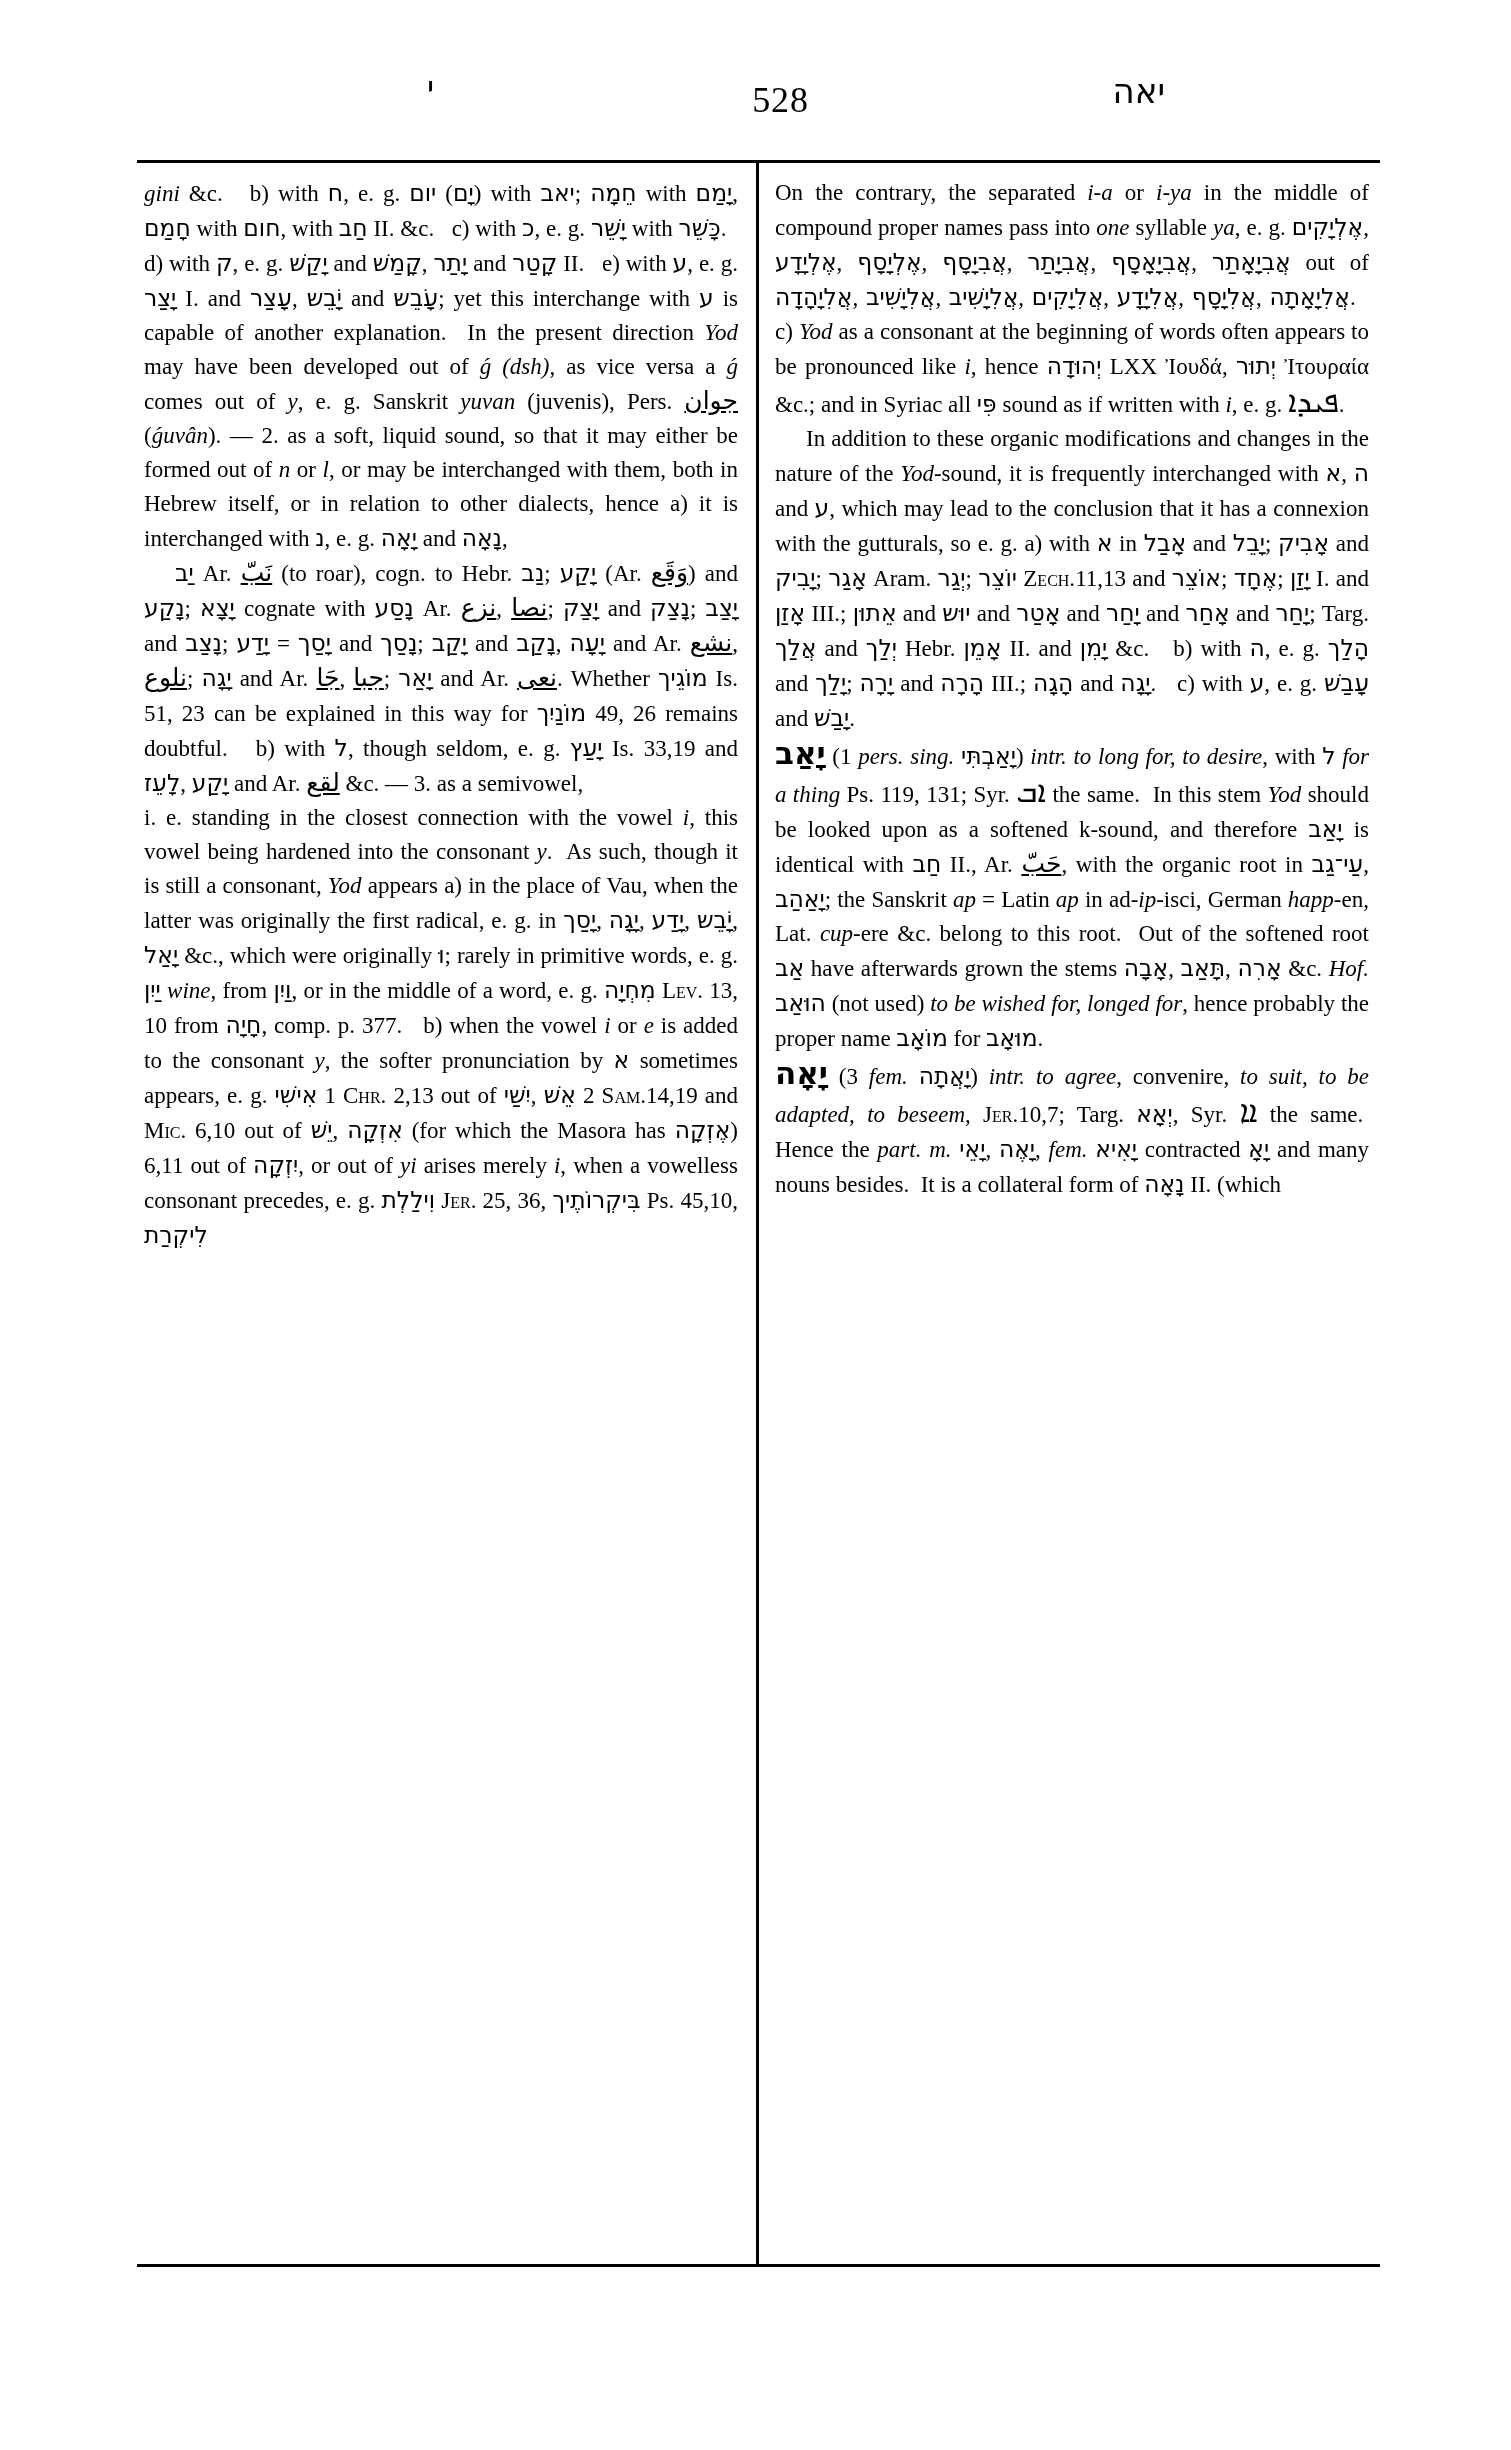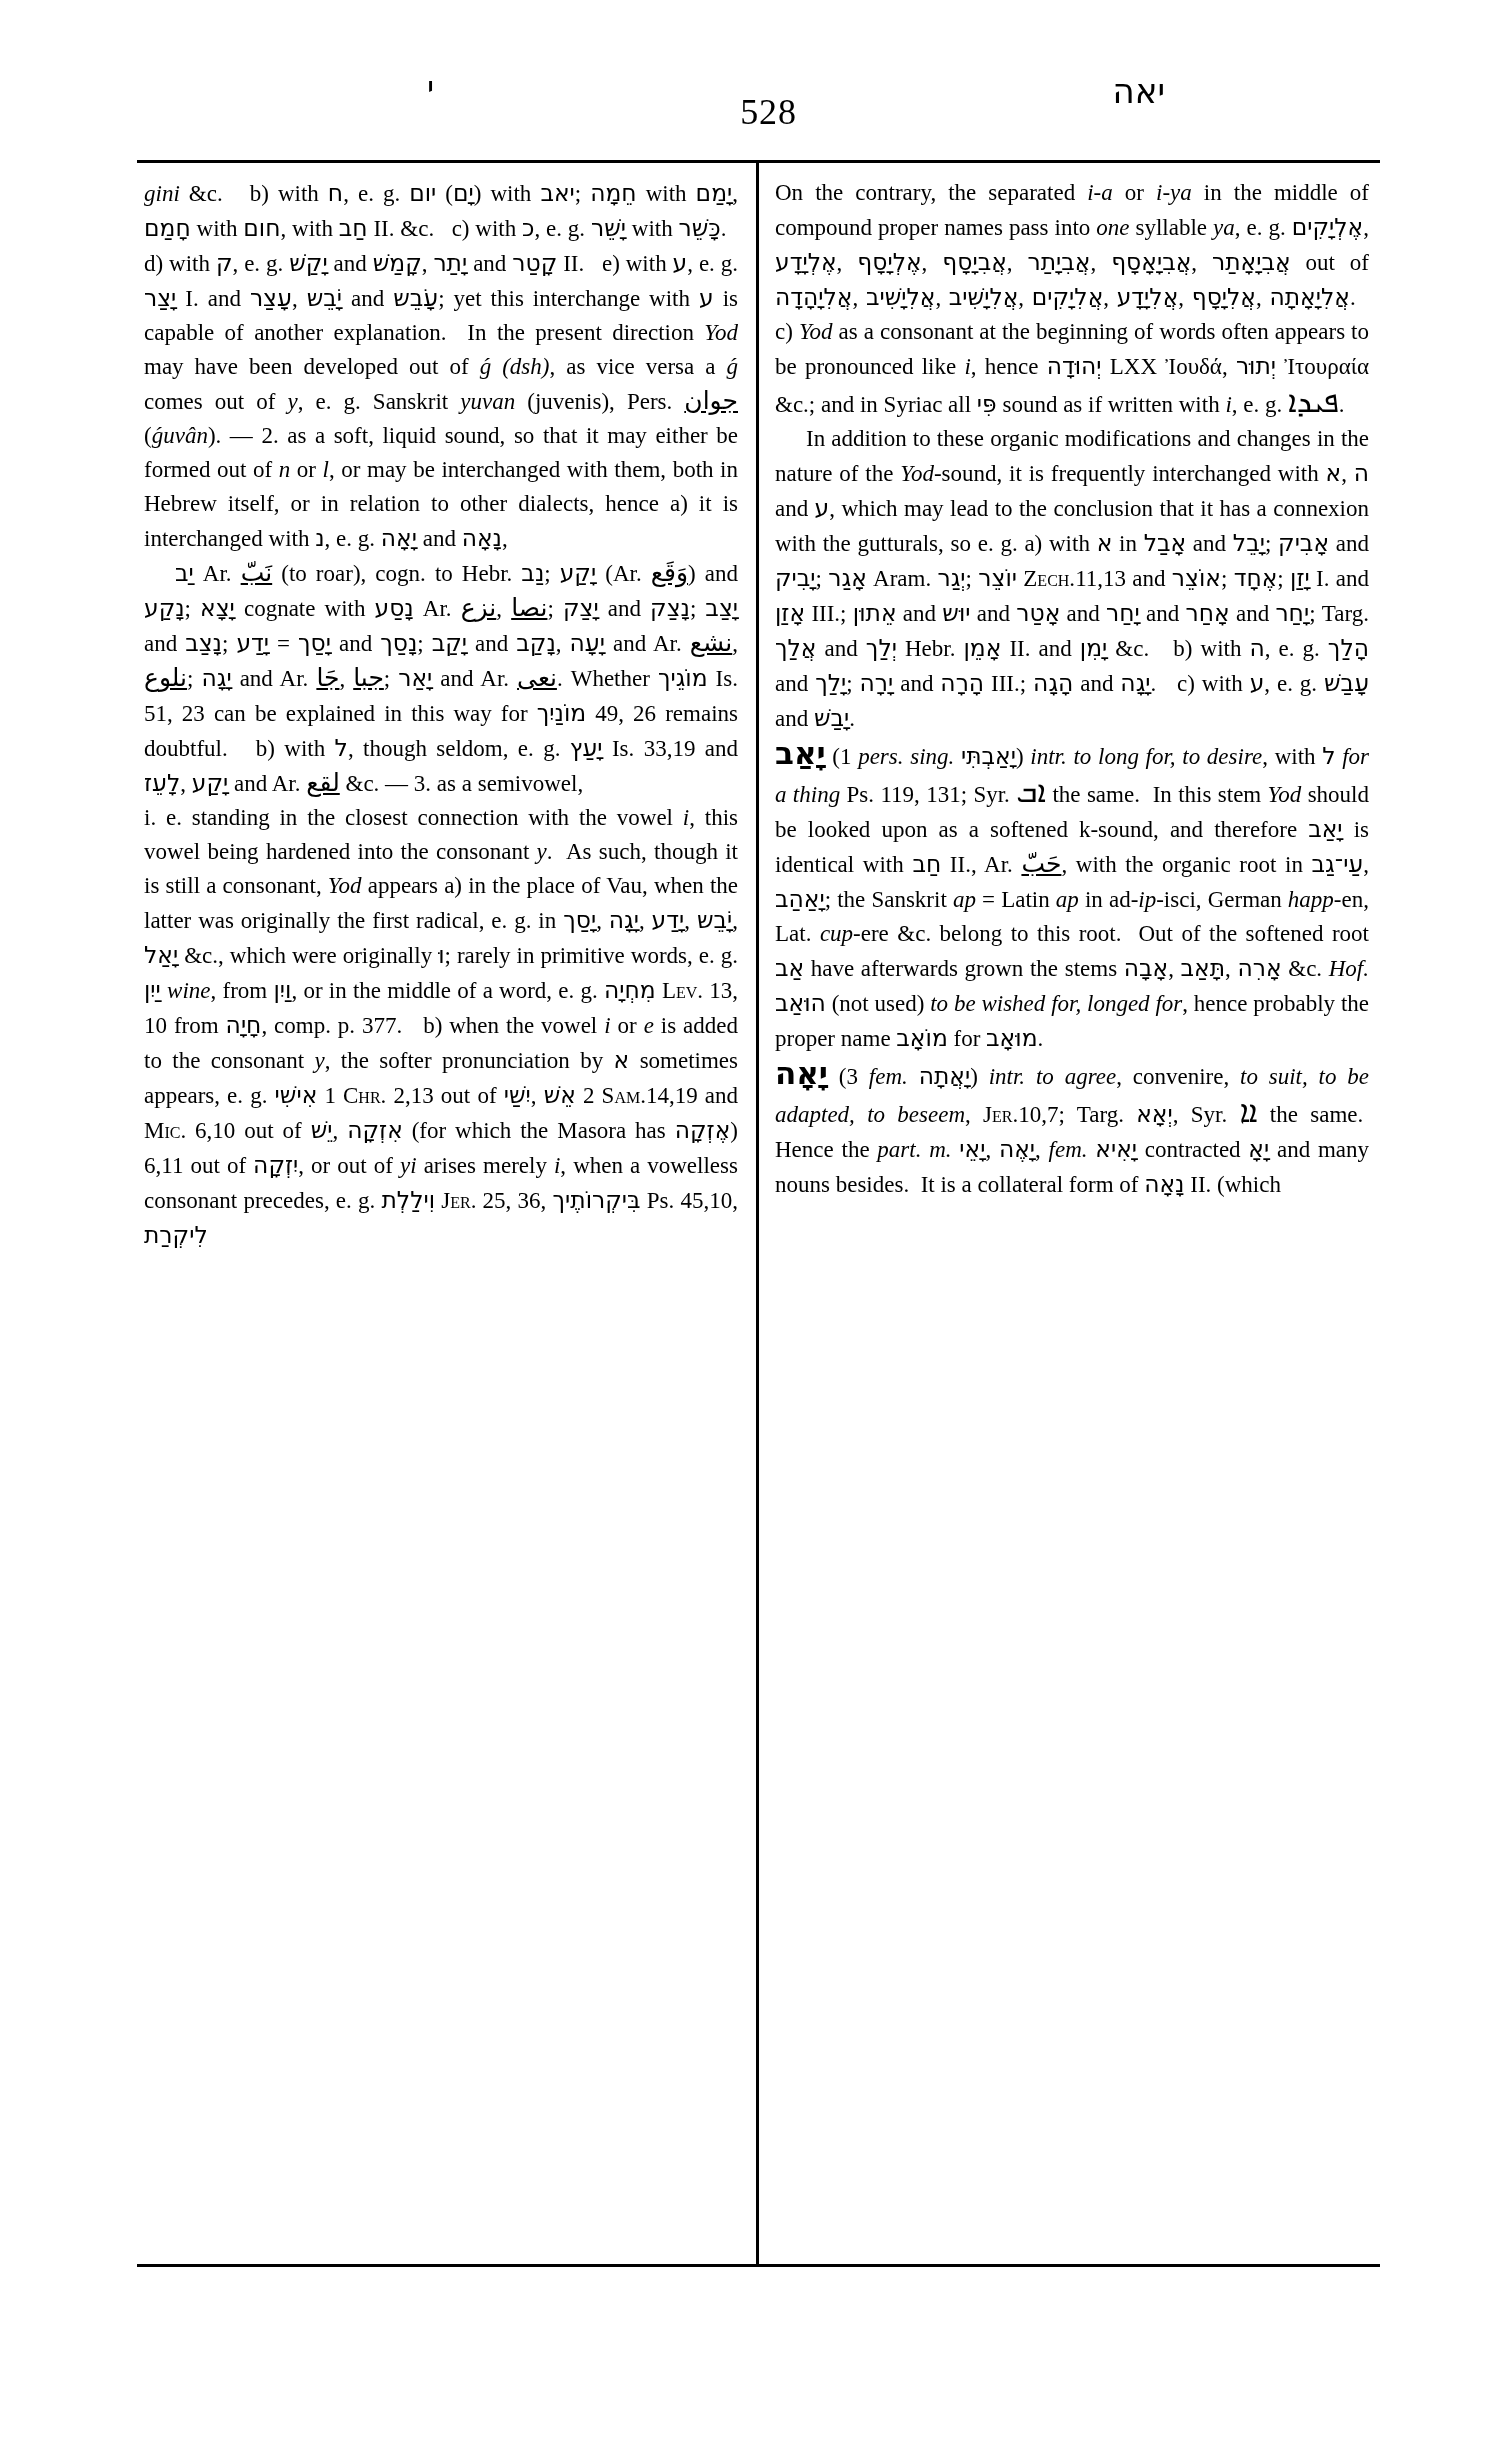--- a/index.html
+++ b/index.html
@@ -32,28 +32,27 @@
   .hdr-left {
     position: absolute;
     left: 292px;
     top: 0px;
     font-family: "DejaVu Sans", sans-serif;
     font-size: 32px;
     line-height: 1;
   }
   .hdr-center {
     position: absolute;
-    left: 4px;
+    left: 16px;
     top: 7.2px;
     width: 1259px;
     text-align: center;
     font-size: 36px;
     font-family: "Liberation Serif", serif;
     letter-spacing: 0.9px;
-    margin-top: 12px;
   }
   .hdr-right {
     position: absolute;
     right: 229px;
     top: 1.8px;
     font-family: "DejaVu Sans", sans-serif;
     font-size: 34px;
     line-height: 1;
     direction: rtl;
   }

